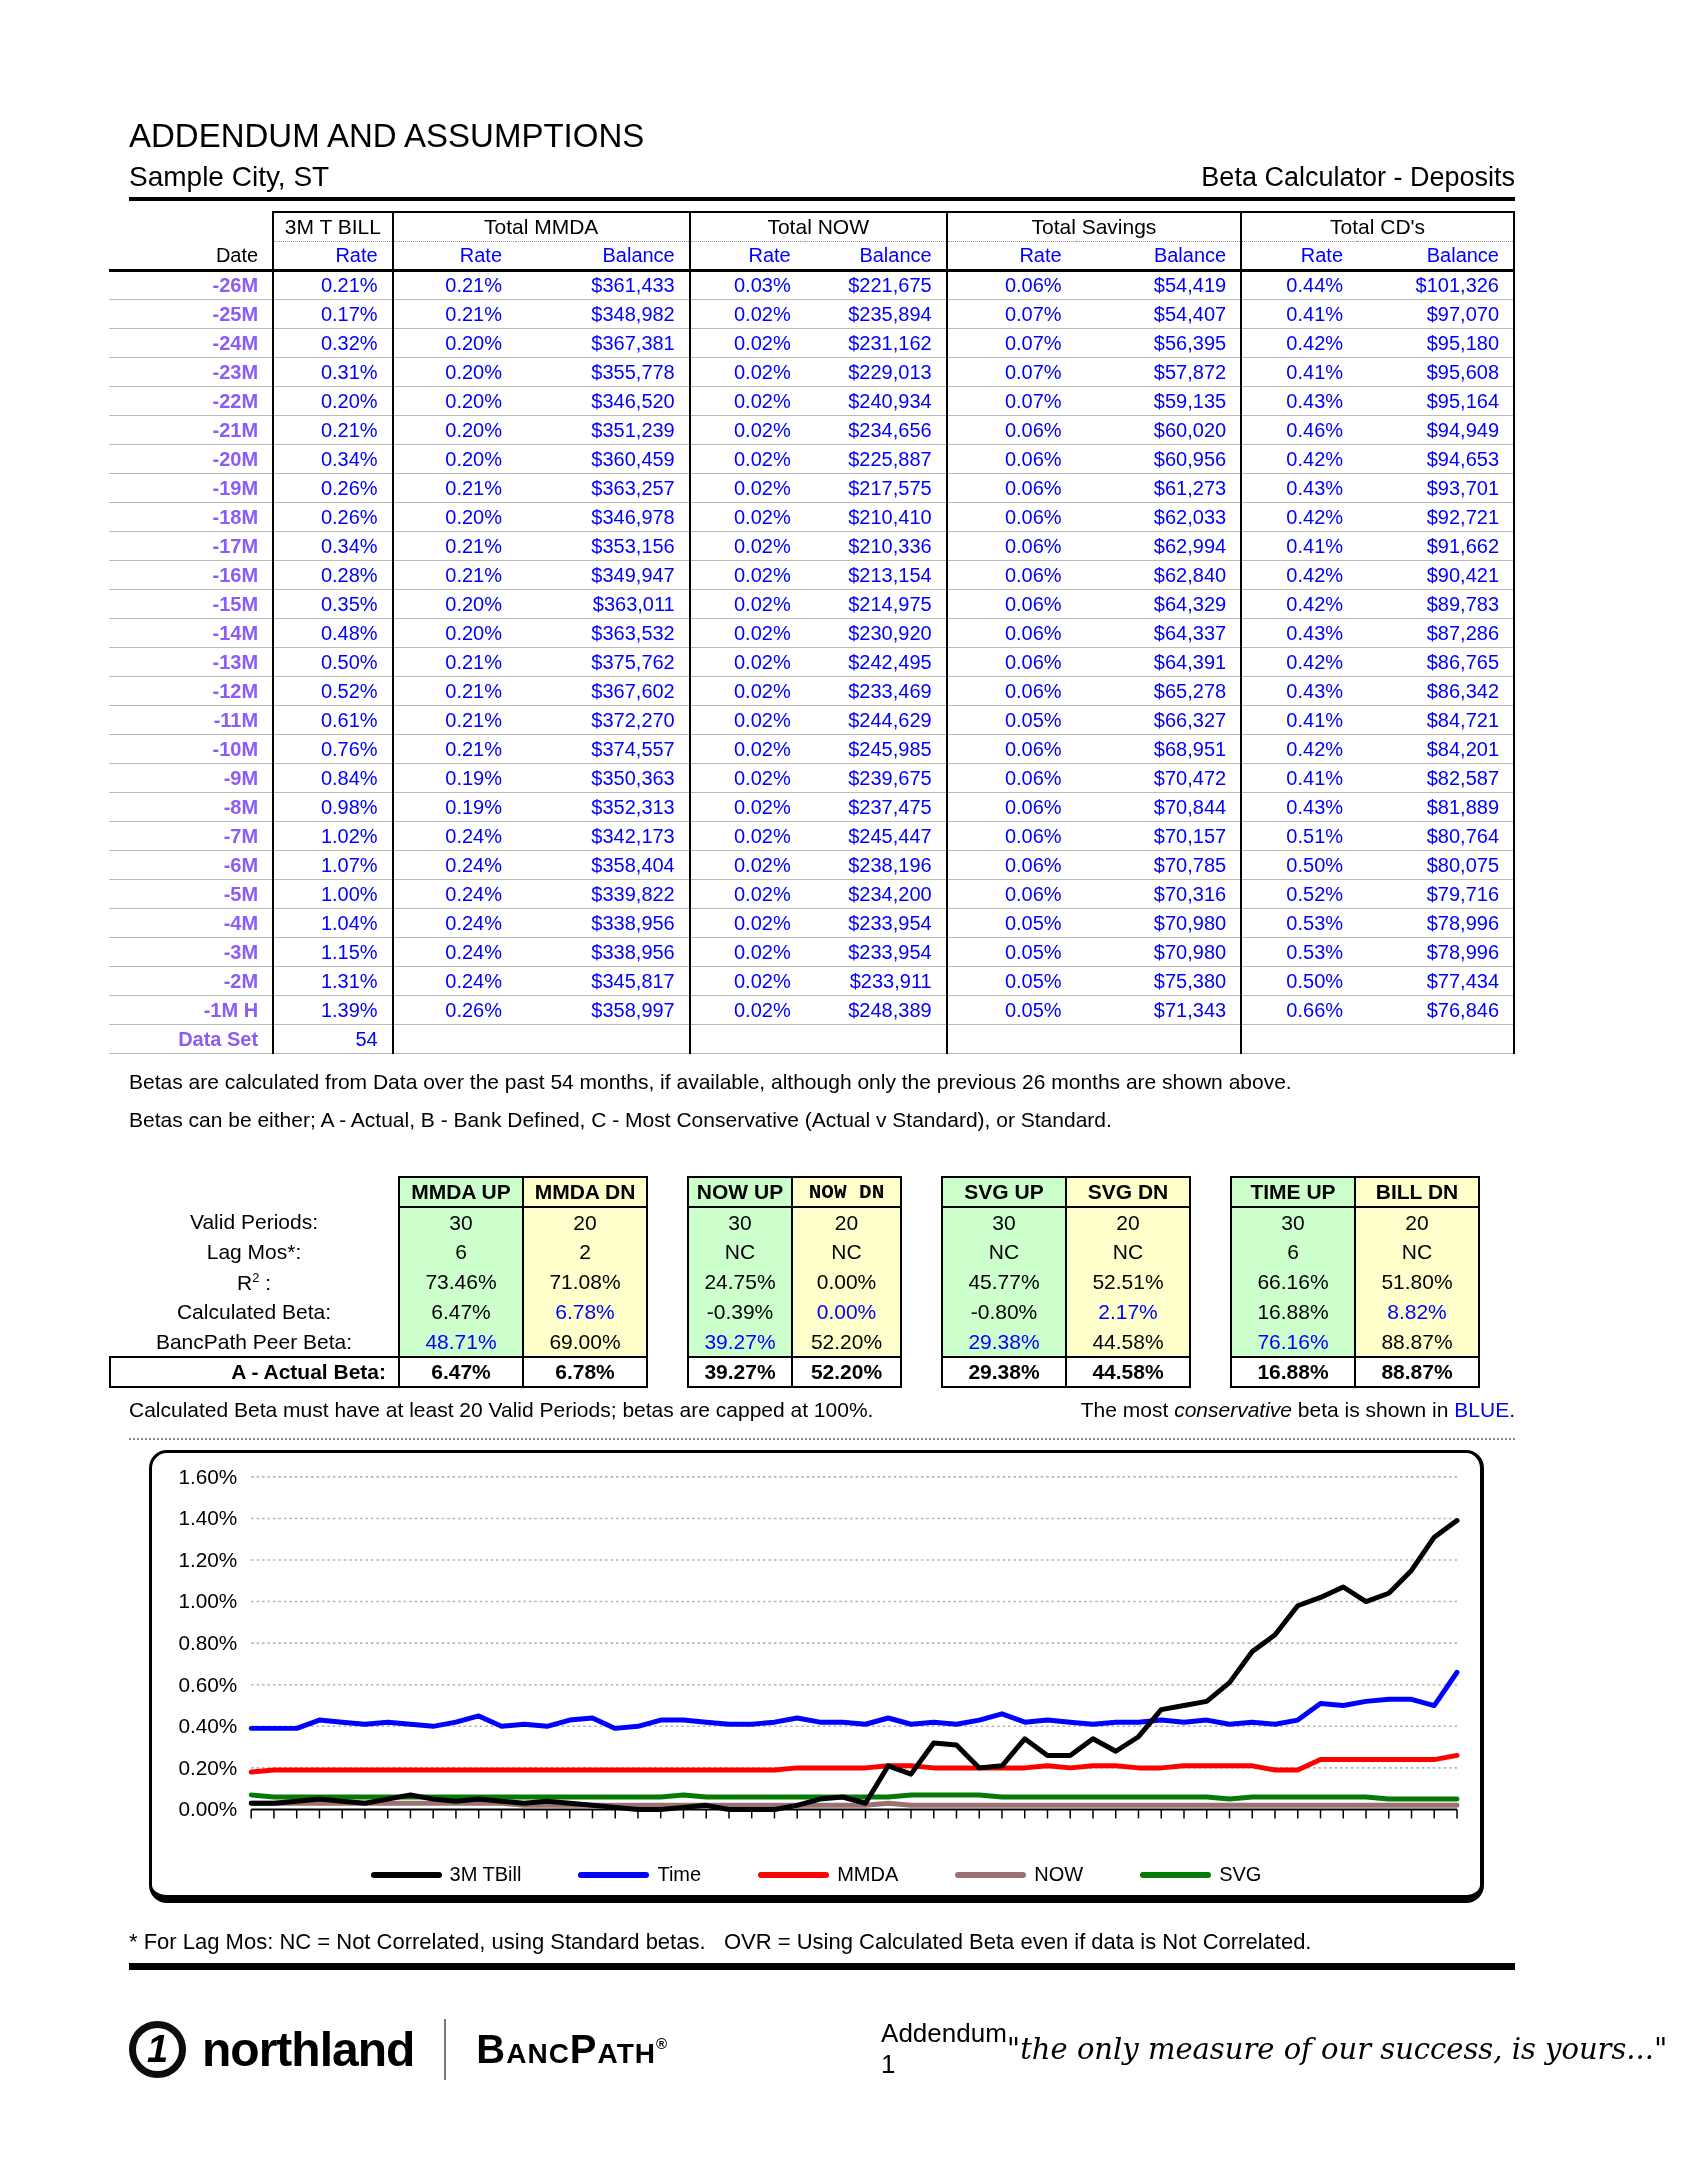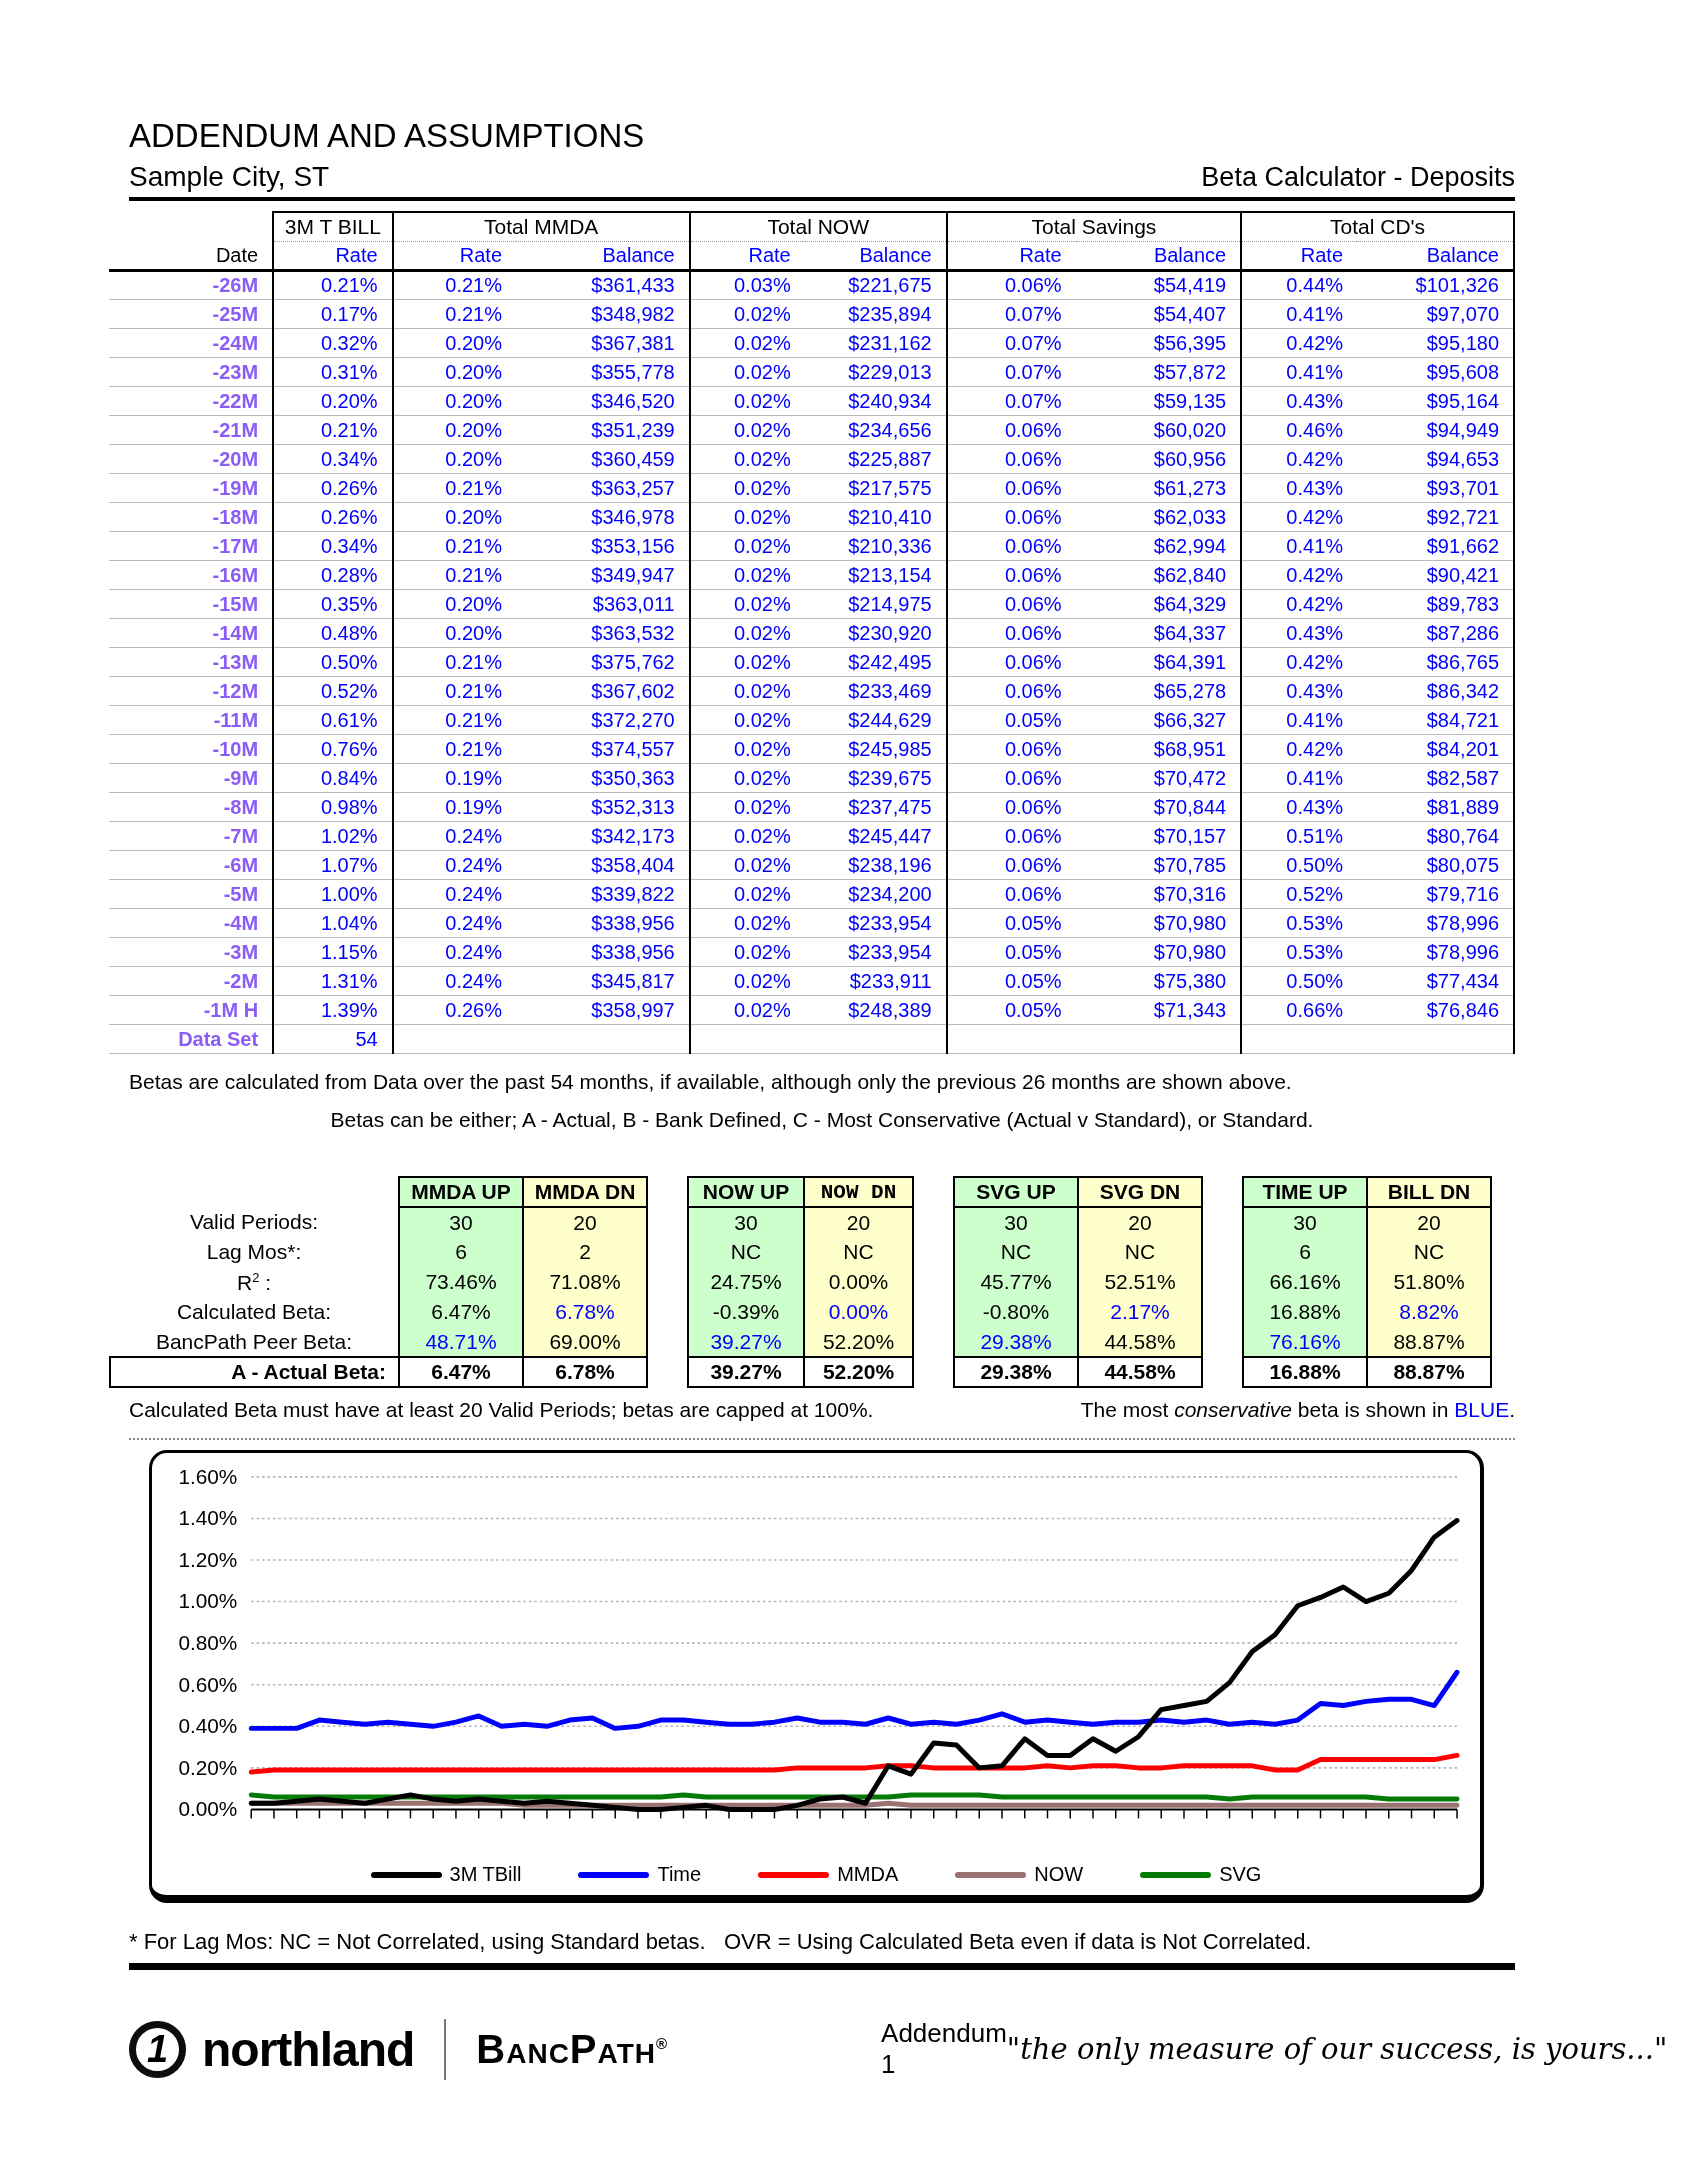--- a/index.html
+++ b/index.html
@@ -26,21 +26,21 @@
   .nohead { border:none; }
   .subhead { color:#0000ff; }
   tr.subrow th { border-bottom:3px solid #000; }
   .bl { border-left:2px solid #000; }
   .br { border-right:2px solid #000; }
   table.deposits tbody td { border-bottom:1px solid #b9b9b9; color:#0000ff; }
   table.deposits tbody td.datecell { color:#8b5cf6;font-weight:bold; }
   tr.dataset-row td { border-bottom:1px solid #b9b9b9; }
 
   .note { font-size:21px; margin-top:16px; }
-  .note + .note { margin-top:14px;text-align:center; }
+  .note + .note { margin-top:14px; }
 
   
   .beta-wrap { margin-left:-20px; margin-top:44px; }
   table.beta { border-collapse:collapse; table-layout:fixed; font-size:21px; }
   table.beta td { height:30px; text-align:center; padding:1px 4px; white-space:nowrap; }
   td.bt-label { text-align:right; padding-right:12px; }
   td.bt-h { border:2px solid #000; font-weight:bold; }
   td.up { background:#ccffcc; }
   td.dn { background:#ffffcc; }
   td.bt-v { border-left:2px solid #000; border-right:2px solid #000; }
@@ -463,21 +463,21 @@
     <div class="note">Betas can be either; A - Actual, B - Bank Defined, C - Most Conservative (Actual v Standard), or Standard.</div>
 
     <div class="beta-wrap">
       <table class="beta">
         <tbody>
             <tr>
               <td class="bt-label" style="width: 289px;"></td>
               <td class="bt-h up" style="width: 124px;">MMDA UP</td>
               <td class="bt-h dn" style="width: 124px;">MMDA DN</td>
               <td class="bt-gap " style="width: 41px;"></td>
-              <td class="bt-h up" style="width: 116px; border-radius: 8px;">NOW UP</td>
+              <td class="bt-h up" style="width: 104px;">NOW UP</td>
               <td class="bt-h dn" style="width: 109px; font-family: Liberation Mono, monospace;">NOW DN</td>
               <td class="bt-gap " style="width: 41px;"></td>
               <td class="bt-h up" style="width: 124px;">SVG UP</td>
               <td class="bt-h dn" style="width: 124px;">SVG DN</td>
               <td class="bt-gap " style="width: 41px;"></td>
               <td class="bt-h up" style="width: 124px;">TIME UP</td>
               <td class="bt-h dn" style="width: 124px;">BILL DN</td>
             </tr>
             <tr>
               <td class="bt-label">Valid Periods:</td>

